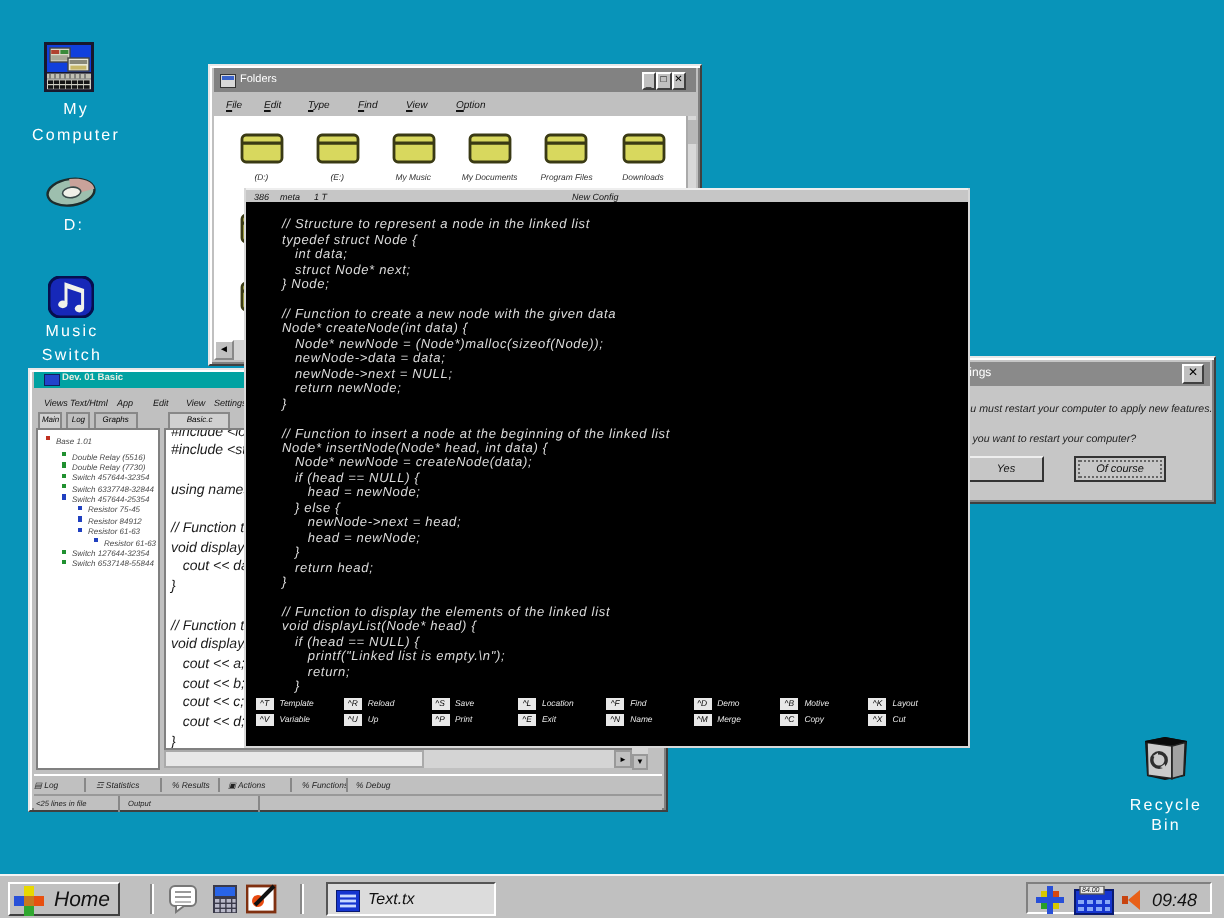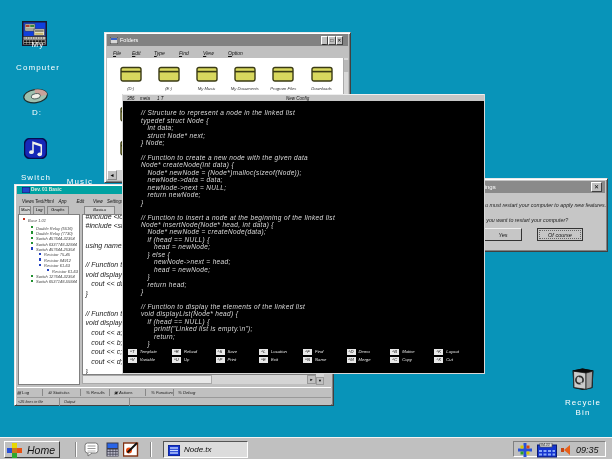--- a/index.html
+++ b/index.html
@@ -50,21 +50,21 @@
     <rect x="2" y="21.6" width="2.6" height="1.8"></rect>
         <rect x="5" y="21.6" width="2.6" height="1.8"></rect>
         <rect x="8" y="21.6" width="2.6" height="1.8"></rect>
         <rect x="11" y="21.6" width="2.6" height="1.8"></rect>
         <rect x="14" y="21.6" width="2.6" height="1.8"></rect>
         <rect x="17" y="21.6" width="2.6" height="1.8"></rect>
         <rect x="20" y="21.6" width="2.8" height="1.8"></rect>
   </g>
 </svg>
 </div>
-<div class="iclabel" style="left:0px;top:40px;width:76px;">My</div>
+<div class="iclabel" style="left:0px;top:50px;width:76px;">My</div>
 <div class="iclabel" style="left:0px;top:63px;width:76px;">Computer</div>
 
 <div class="abs" style="left:23px;top:88px;">
 <svg width="26" height="17">
   <g transform="rotate(-8 13 8)">
     <ellipse cx="12.5" cy="8" rx="11.8" ry="6.6" fill="#9dbfae" stroke="#1d2d2d" stroke-width="1.2"></ellipse>
     <path d="M12.5 1.4 A11.8 6.6 0 0 1 24.3 8 L17 8.8 A4.8 2.7 0 0 0 12.5 5.3 Z" fill="#c9a29a"></path>
     <ellipse cx="12.8" cy="8.2" rx="4.6" ry="2.6" fill="#f0f0e8" stroke="#384848" stroke-width="0.8"></ellipse>
   </g>
 </svg>
@@ -73,21 +73,21 @@
 
 <div class="abs" style="left:24px;top:138px;">
 <svg width="23" height="21">
   <rect x="0.5" y="0.5" width="22" height="20" rx="5.5" fill="#1628b8" stroke="#060e4e" stroke-width="1.5"></rect>
   <path d="M9 14 L9 4.2 L17.3 7 L17.3 16.2" stroke="#f2f2ea" stroke-width="1.5" fill="none"></path>
   <path d="M9 4.2 L17.3 7 L17.3 8.8 L9 6 Z" fill="#f2f2ea"></path>
   <ellipse cx="7.4" cy="14.2" rx="2.3" ry="1.9" fill="#f2f2ea"></ellipse>
   <ellipse cx="15.7" cy="16.3" rx="2.3" ry="1.9" fill="#f2f2ea"></ellipse>
 </svg>
 </div>
-<div class="iclabel" style="left:0px;top:177px;width:72px;margin-left:44px;">Music</div>
+<div class="iclabel" style="left:0px;top:161px;width:72px;">Music</div>
 <div class="iclabel" style="left:0px;top:173px;width:72px;">Switch</div>
 
 <div class="abs" style="left:571px;top:367px;">
 <svg width="24" height="25">
   <path d="M1.5 3.5 L11.5 1.5 L22.5 3.5 L21.5 21 L11.5 23 L2.5 21 Z" fill="#111"></path>
   <path d="M2.5 4.2 L15 6 L15 22.3 L3 20.6 Z" fill="#cbcbcb" stroke="#222" stroke-width="0.8"></path>
   <path d="M15 6 L21.6 4.3 L20.9 20.6 L15 22.3 Z" fill="#a2a2a2" stroke="#222" stroke-width="0.8"></path>
   <path d="M1.5 3.5 L11.5 1.5 L22.5 3.5 L15 5.6 L2.5 4.2 Z" fill="#0a0a0a"></path>
   <circle cx="8.5" cy="13" r="3.6" fill="none" stroke="#2e2e2e" stroke-width="1.7"></circle>
   <path d="M5.5 11 L8 9.4 L8 12.6 Z" fill="#cbcbcb"></path>
@@ -429,21 +429,21 @@
     <line x1="4.5" y1="10.5" x2="14" y2="1" stroke="#111" stroke-width="2"></line>
   </svg>
   <div class="abs" style="left:150px;top:4px;height:15px;border-left:1px solid #888;border-right:1px solid #fff;"></div>
   <div class="abs" style="left:163px;top:3px;width:85px;height:17px;background:#dcdcdc;border-top:1px solid #555;border-left:1px solid #555;border-right:1px solid #fff;border-bottom:1px solid #fff;">
     <svg width="12" height="11" style="position:absolute;left:4px;top:2.5px;">
       <rect width="12" height="11" fill="#1535d0" stroke="#0a1a70" stroke-width="1"></rect>
       <line x1="2" y1="3" x2="10" y2="3" stroke="#c8d8ff" stroke-width="1.4"></line>
       <line x1="2" y1="5.5" x2="10" y2="5.5" stroke="#c8d8ff" stroke-width="1.4"></line>
       <line x1="2" y1="8" x2="10" y2="8" stroke="#c8d8ff" stroke-width="1.4"></line>
     </svg>
-    <span style="position:absolute;left:20px;top:3px;font-size:8px;color:#111;">Node.tx</span>
+    <span style="position:absolute;left:20px;top:3px;font-size:8px;color:#111;">Text.tx</span>
   </div>
   <div class="abs" style="left:513px;top:3px;width:93px;height:16px;border-top:1px solid #808080;border-left:1px solid #808080;border-right:1px solid #fff;border-bottom:1px solid #fff;">
     <svg width="14" height="14" style="position:absolute;left:4px;top:1px;">
       <rect x="5.5" y="0" width="3" height="14" fill="#2850d8"></rect>
       <rect x="0" y="5.5" width="14" height="3" fill="#2850d8"></rect>
       <rect x="2.5" y="2.5" width="3" height="3" fill="#d8c800"></rect>
       <rect x="8.5" y="2.5" width="3" height="3" fill="#d84810"></rect>
       <rect x="2.5" y="8.5" width="3" height="3" fill="#28a028"></rect>
       <rect x="8.5" y="8.5" width="3" height="3" fill="#d8c800"></rect>
     </svg>
@@ -459,15 +459,15 @@
         <rect x="2" y="10.5" width="3" height="2"></rect>
           <rect x="6.5" y="10.5" width="3" height="2"></rect>
           <rect x="11" y="10.5" width="3" height="2"></rect>
           <rect x="15.5" y="10.5" width="2.5" height="2"></rect>
       </g>
     </svg>
     <svg width="12" height="12" style="position:absolute;left:46px;top:2px;">
       <rect x="1" y="4" width="3" height="4" fill="#c84410"></rect>
       <path d="M4 6 L10 1 L10 11 Z" fill="#e86018"></path>
     </svg>
-    <span style="position:absolute;left:62px;top:3px;font-size:9px;color:#111;">09:35</span>
+    <span style="position:absolute;left:62px;top:3px;font-size:9px;color:#111;">09:48</span>
   </div>
 </div>
 
 </body></html>

